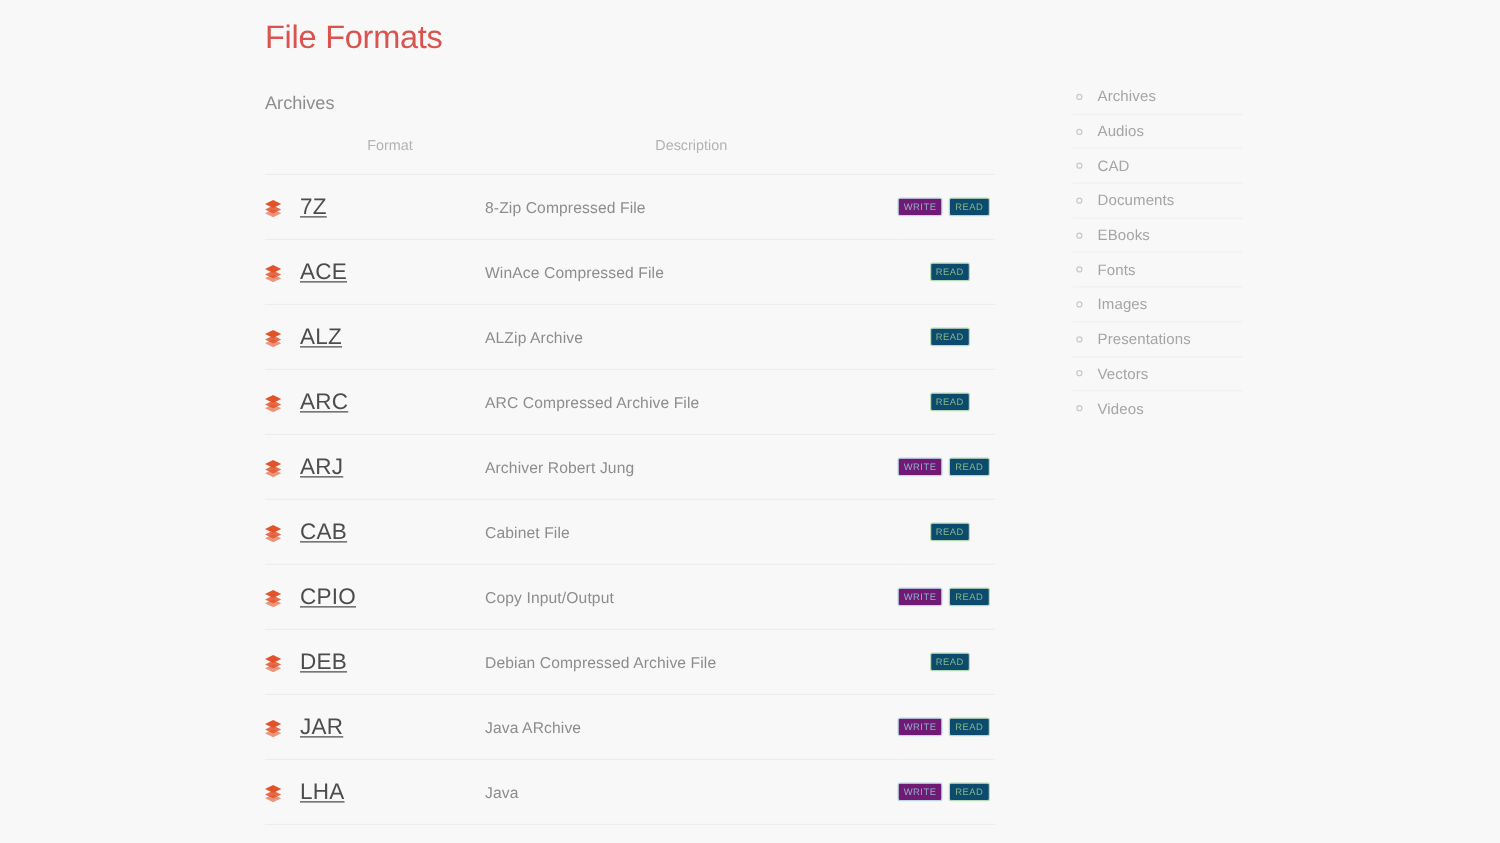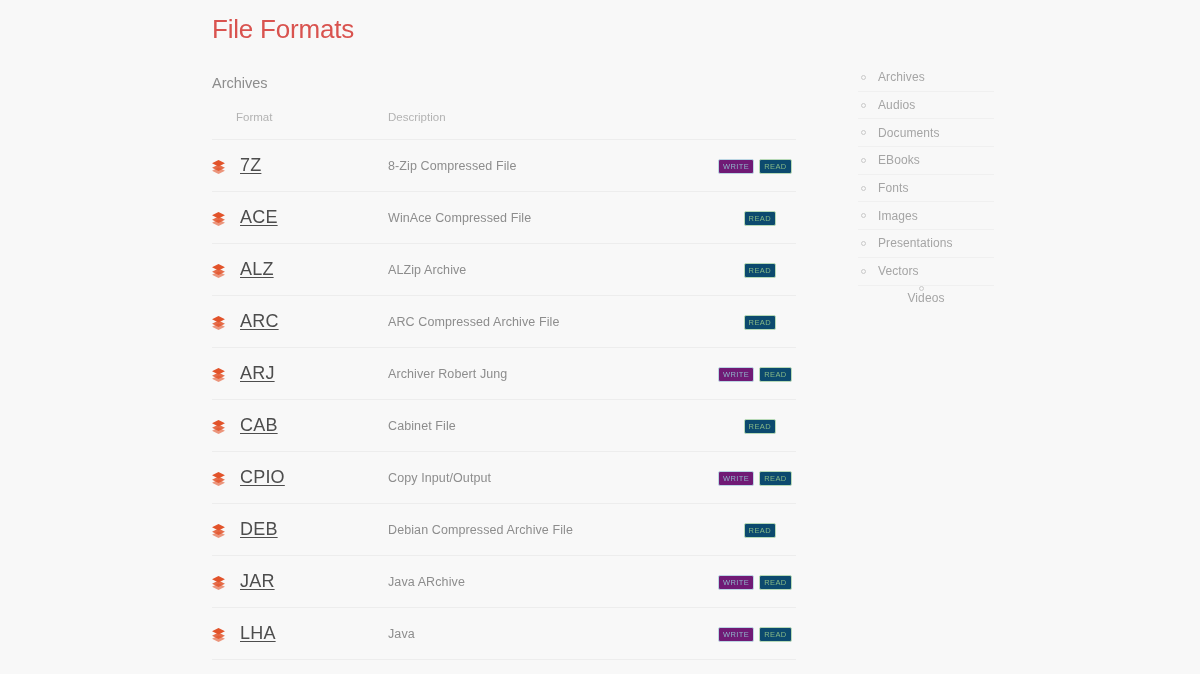--- a/index.html
+++ b/index.html
@@ -51,21 +51,21 @@
   }
 
   .format-table {
     margin-top: 19px;
     width: 560px;
     border-collapse: collapse;
     table-layout: fixed;
   }
 
   .format-table th {
-    text-align: left;
+    text-align: center;
     font-weight: 400;
     font-size: 11.5px;
     color: #b3b3b3;
     padding: 0 0 16px 0;
     border-bottom: 1px solid #ededed;
     vertical-align: bottom;
   }
   .th-format   { padding-left: 24px !important; width: 152px; }
   .th-desc     { width: 330px; }
   .th-flags    { width: 78px; }
@@ -142,21 +142,21 @@
     width: 136px;
   }
 
   .nav-item {
     display: flex;
     align-items: center;
     height: 26.7px;
     border-bottom: 1px solid #f0f0f0;
     cursor: pointer;
   }
-  .nav-item:last-child { border-bottom: none; flex-direction: column; }
+  .nav-item:last-child { border-bottom: none; }
 
   .nav-bullet {
     width: 5px;
     height: 5px;
     border: 1px solid #c9c9c9;
     border-radius: 50%;
     margin-right: 12px;
     margin-left: 3px;
     flex: none;
     box-sizing: border-box;
@@ -287,20 +287,24 @@
       <div class="nav-item">
         <span class="nav-bullet"></span>
         <span class="nav-label">Archives</span>
       </div>
       <div class="nav-item">
         <span class="nav-bullet"></span>
         <span class="nav-label">Audios</span>
       </div>
       <div class="nav-item">
         <span class="nav-bullet"></span>
+        <span class="nav-label">CAD</span>
+      </div>
+      <div class="nav-item">
+        <span class="nav-bullet"></span>
         <span class="nav-label">Documents</span>
       </div>
       <div class="nav-item">
         <span class="nav-bullet"></span>
         <span class="nav-label">EBooks</span>
       </div>
       <div class="nav-item">
         <span class="nav-bullet"></span>
         <span class="nav-label">Fonts</span>
       </div>

